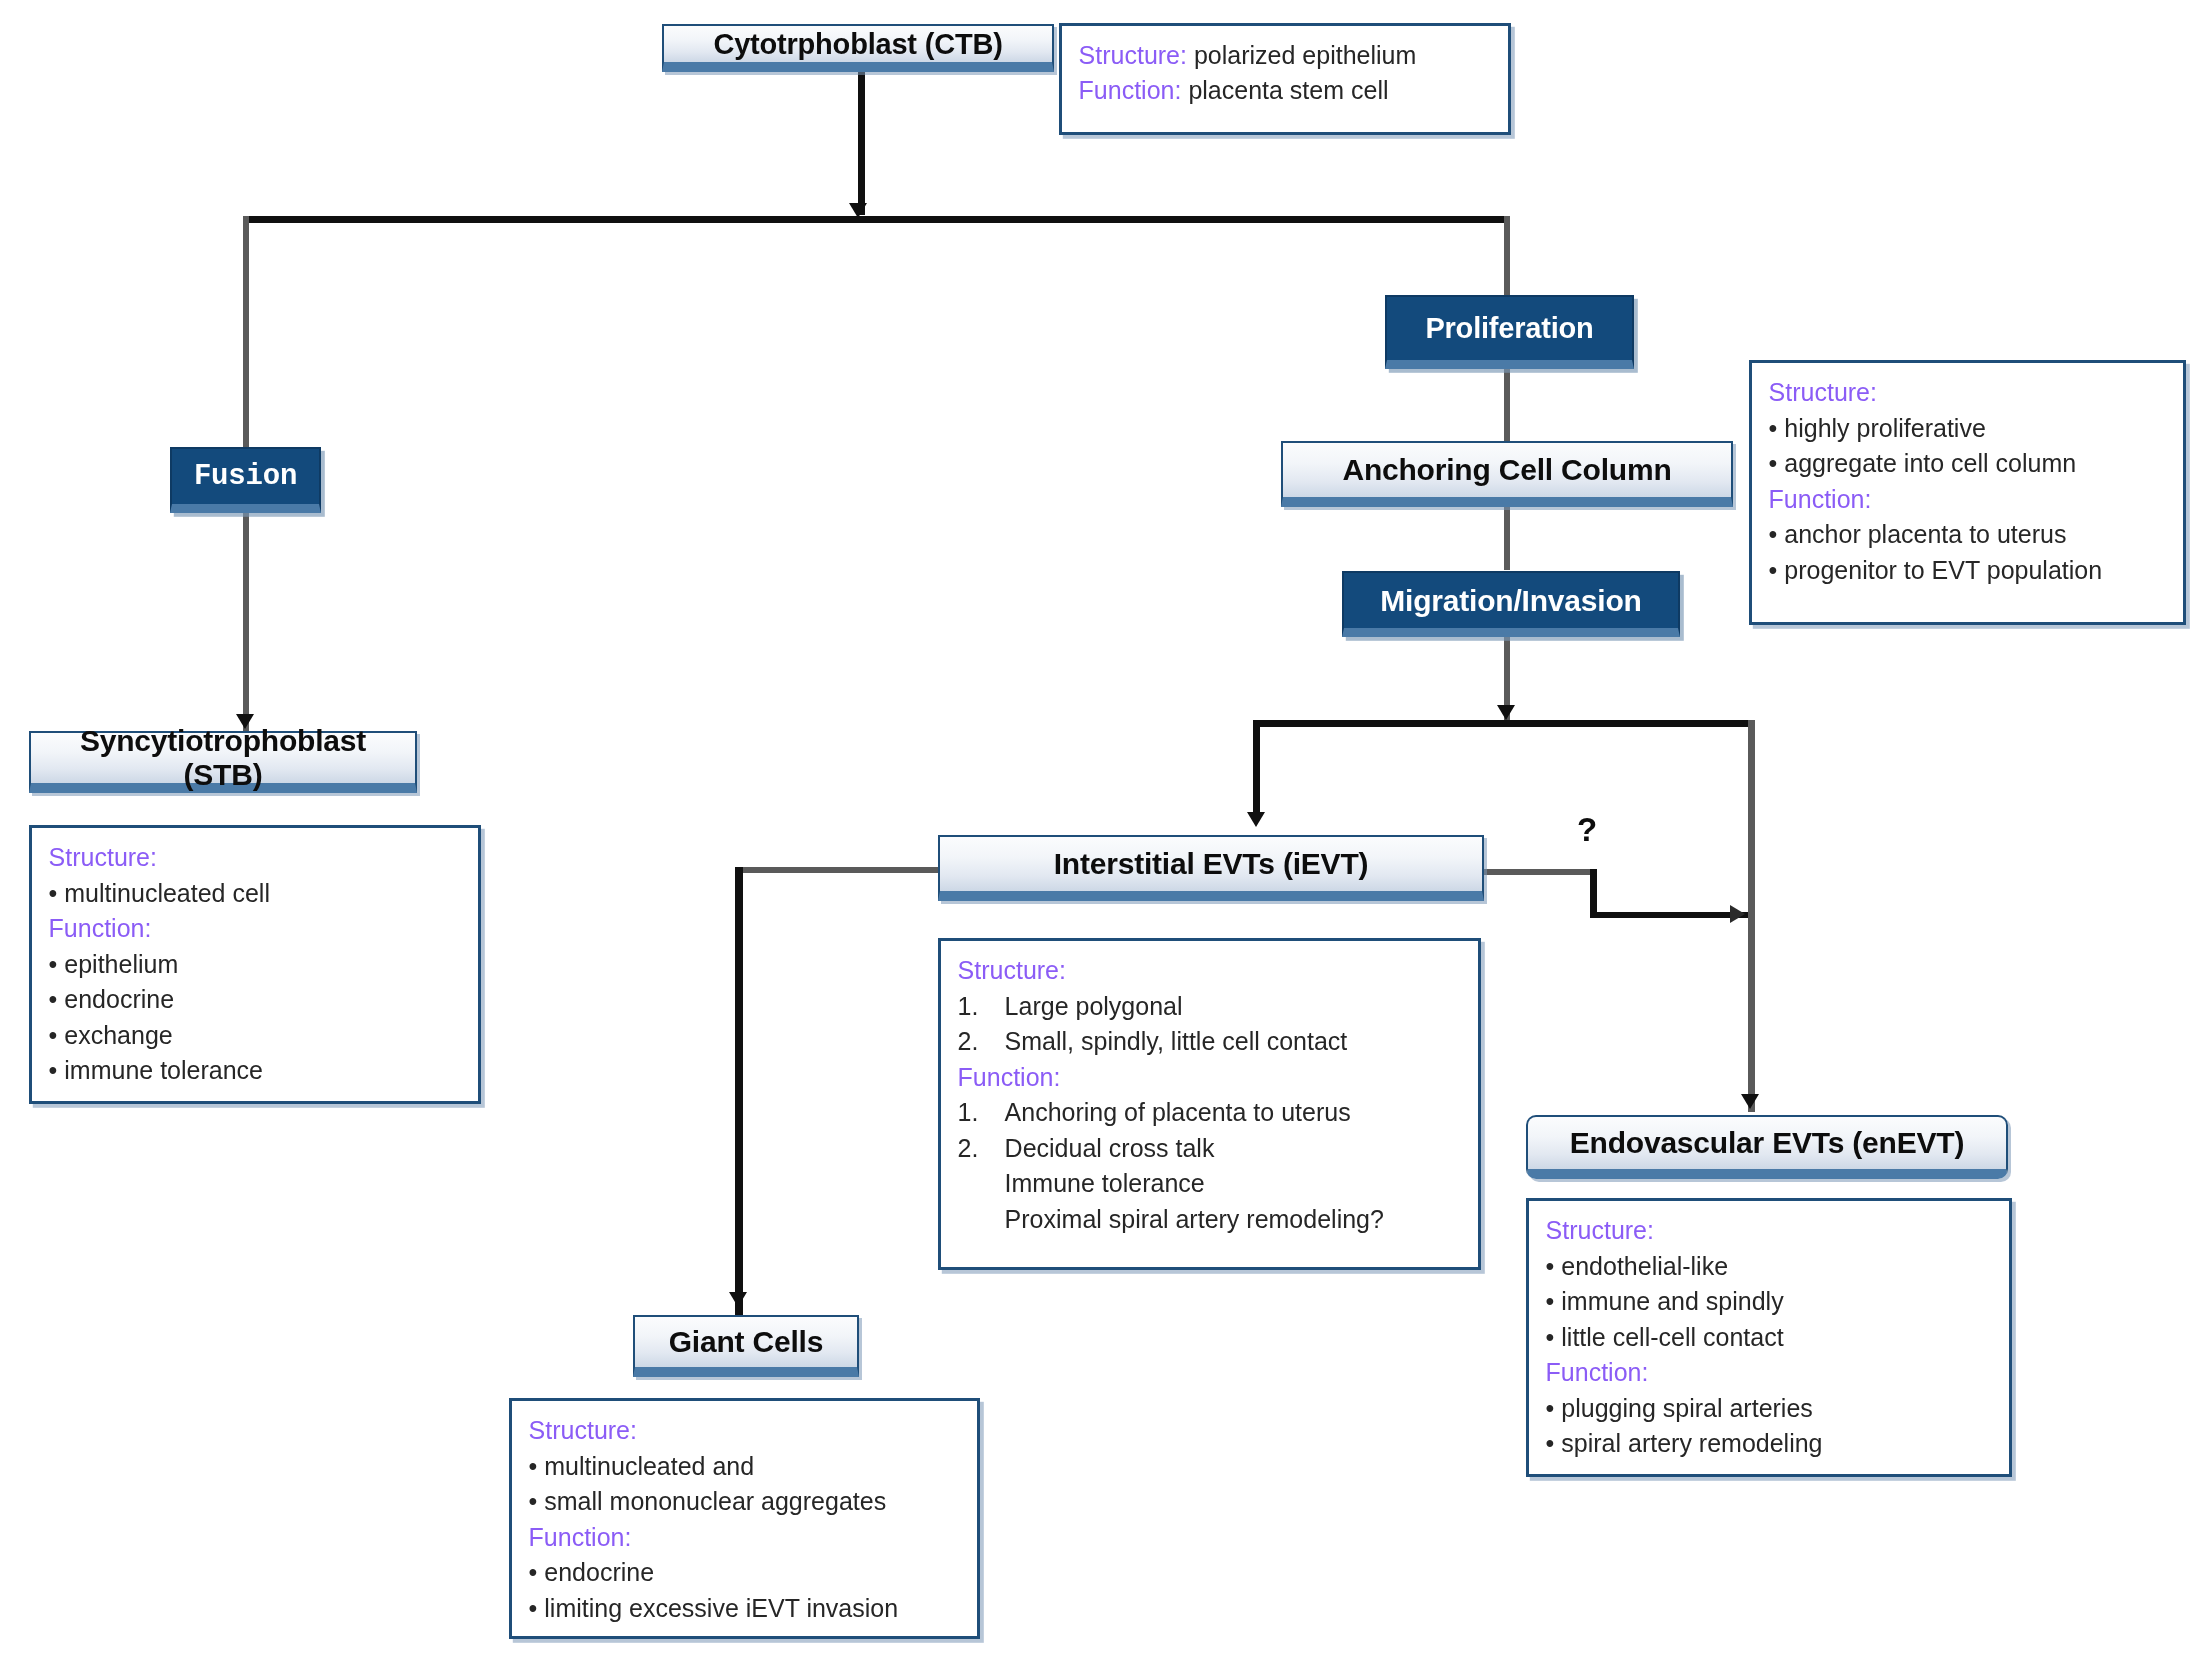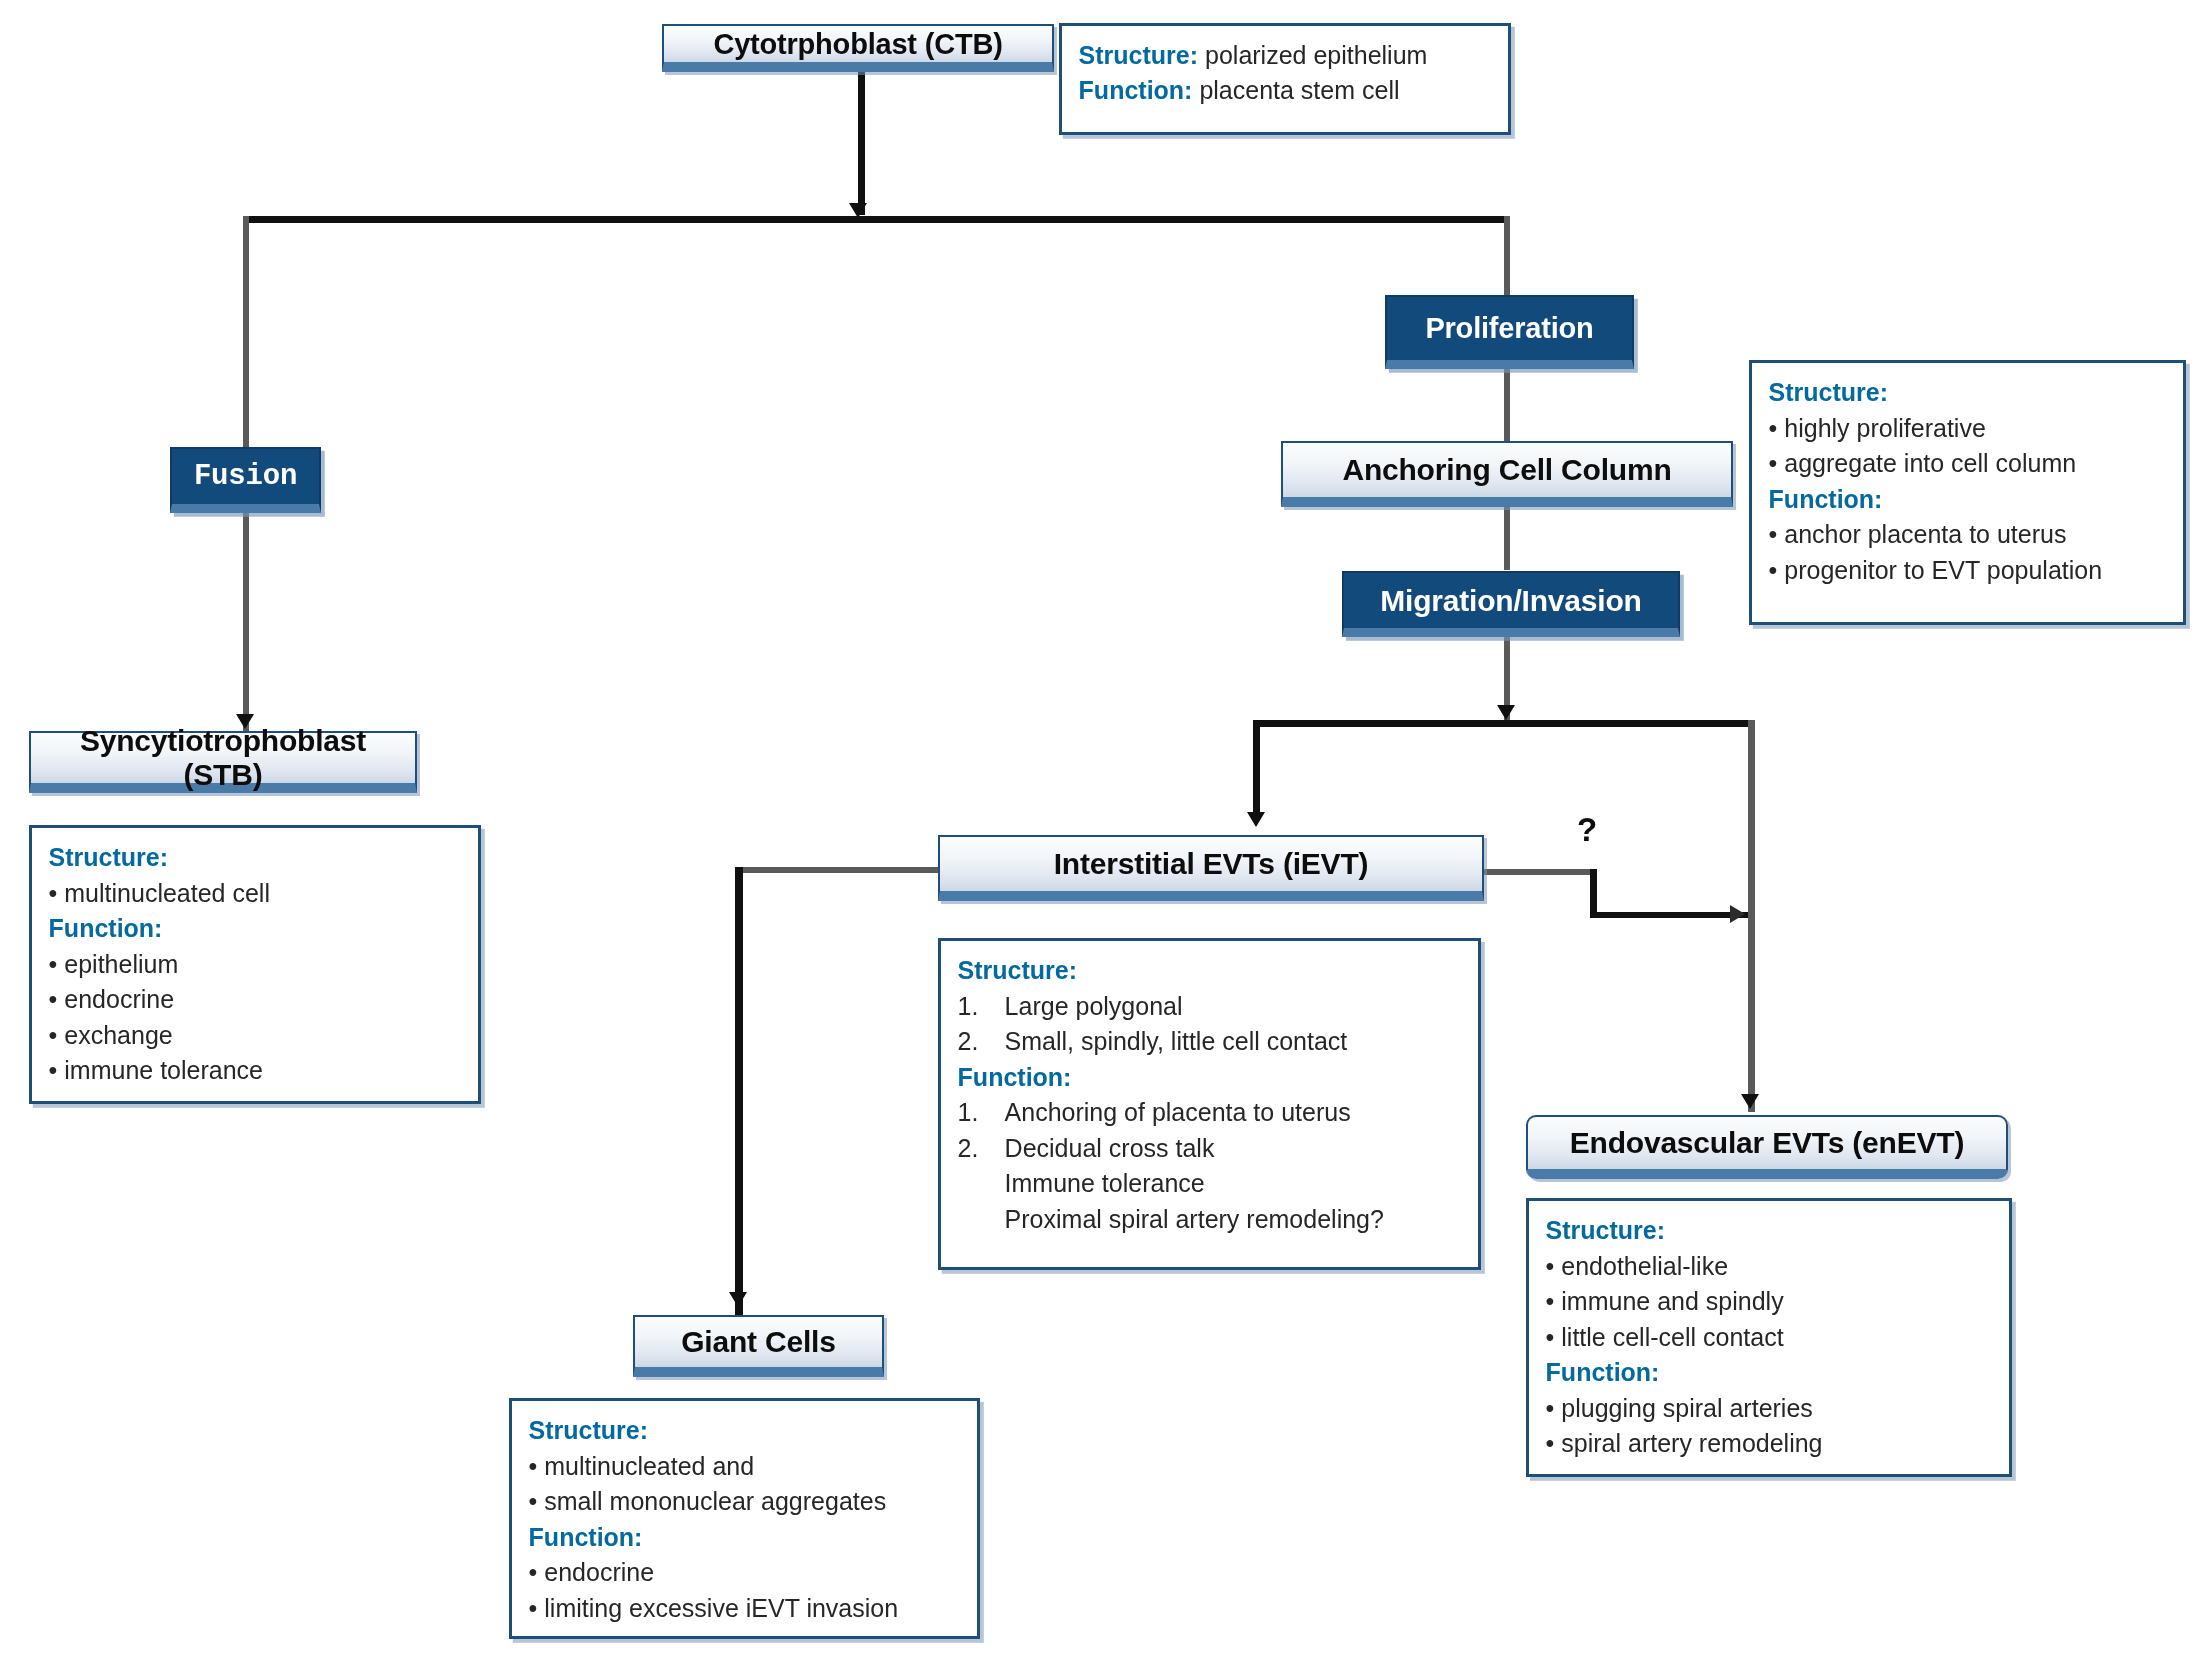--- a/index.html
+++ b/index.html
@@ -44,21 +44,21 @@
     position:absolute;
     box-sizing:border-box;
     background:#ffffff;
     border:3px solid #1f4e79;
     box-shadow:3.8px 3.8px 0 0 rgba(123,152,182,0.55);
     color:#262626;
     z-index:5;
     padding:12px 15px 10.6px 16.6px;
     line-height:1.42;
   }
-  .info .hdr{font-weight:bold;color:#0369a1;display:block;}
+  .info .hdr{font-weight:normal;color:#8b5cf6;display:block;}
   .info .bullet{display:block;white-space:nowrap;}
   .info .numrow{display:flex;white-space:nowrap;}
   .info .numrow .num{width:47px;flex:0 0 47px;}
   .info .controw{display:flex;white-space:nowrap;}
   .info .controw .num{width:47px;flex:0 0 47px;}
   .info .inlinepair{display:block;white-space:nowrap;}
 
   
   .ln{position:absolute;background:#5a5a5a;z-index:2;}
   .ln.blk{background:#101010;}
@@ -142,21 +142,21 @@
   </div>
 
   <div class="node light" style="left:938px;top:835px;width:546px;height:66px;font-size:30px;">
     <span class="lbl">Interstitial EVTs (iEVT)</span>
   </div>
 
   <div class="node light" style="left:1526px;top:1115px;width:482px;height:64px;font-size:30px;border-radius:10px;">
     <span class="lbl">Endovascular EVTs (enEVT)</span>
   </div>
 
-  <div class="node light" style="left:633px;top:1315px;width:251px;height:62px;font-size:30px;">
+  <div class="node light" style="left:633px;top:1315px;width:226px;height:62px;font-size:30px;">
     <span class="lbl">Giant Cells</span>
   </div>
 
   <div class="info" style="left:1059px;top:22.6px;width:452px;height:112px;font-size:25px;">
     <span class="inlinepair"><span class="hdr" style="display:inline">Structure:</span>
       <span>polarized epithelium</span></span>
     <span class="inlinepair"><span class="hdr" style="display:inline">Function:</span>
       <span>placenta stem cell</span></span>
   </div>
 

